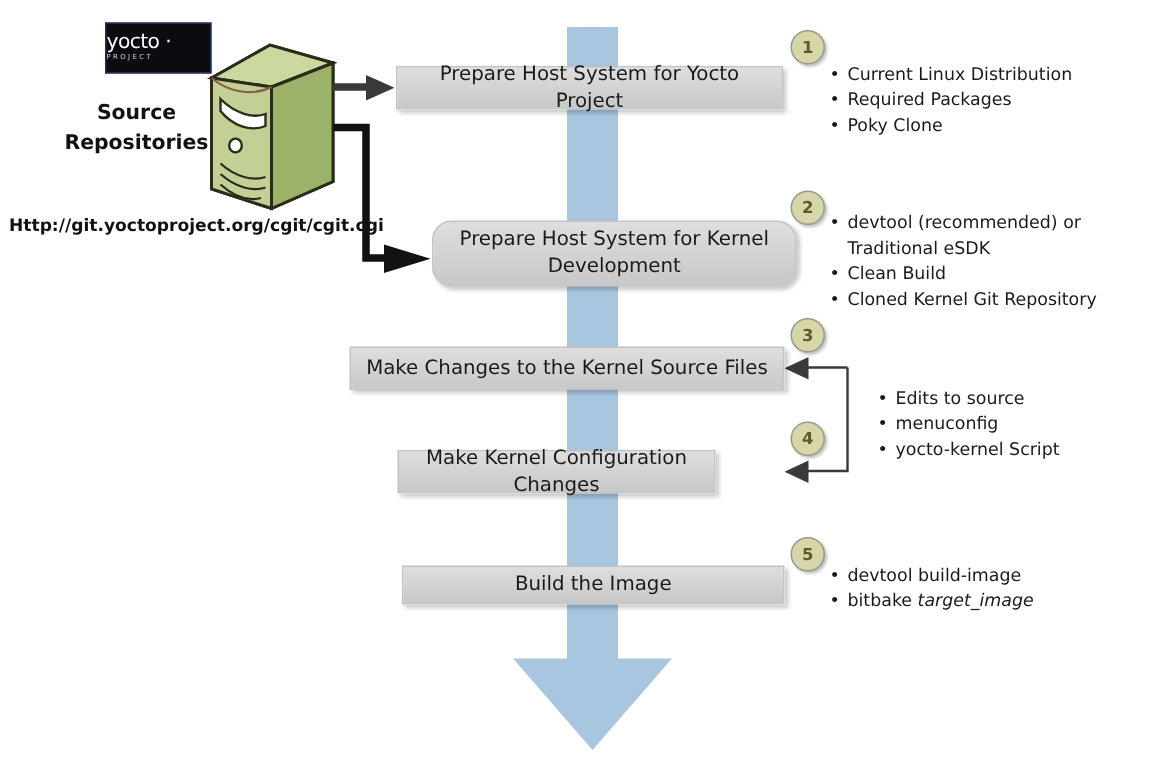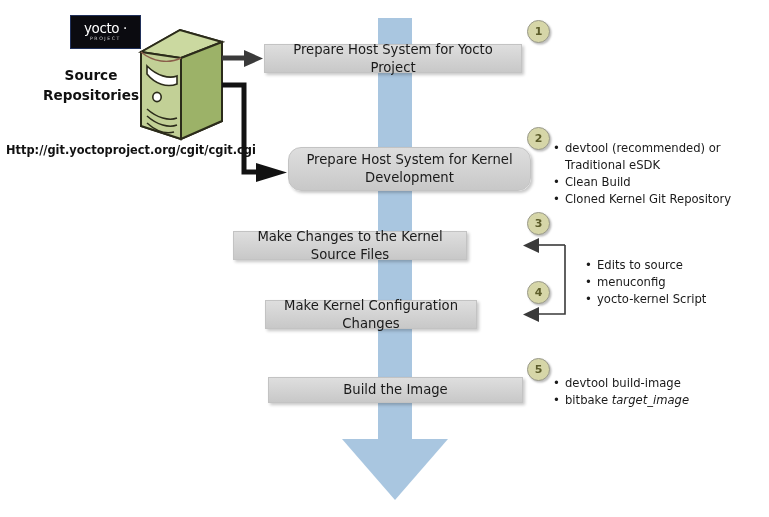--- a/index.html
+++ b/index.html
@@ -47,21 +47,21 @@
     display: flex;
     align-items: center;
     justify-content: center;
     text-align: center;
     line-height: 1.35;
     box-sizing: border-box;
     padding: 0 8px;
   }
   #box1 { left: 264px; top: 44px;  width: 258px; height: 29px; }
   #box2 { left: 288px; top: 147px; width: 243px; height: 44px; border-radius: 13px; }
-  #box3 { left: 233px; top: 231px; width: 234px; height: 29px; }
+  #box3 { left: 233px; top: 231px; width: 290px; height: 29px; }
   #box4 { left: 265px; top: 300px; width: 212px; height: 29px; }
   #box5 { left: 268px; top: 377px; width: 255px; height: 26px; }
 
   
   .numcircle {
     position: absolute;
     width: 23px;
     height: 23px;
     border-radius: 50%;
     background: #d6d6a8;
@@ -116,21 +116,20 @@
     position: absolute;
     left: 70px;
     top: 15px;
     width: 71px;
     height: 34px;
     background: #0b0b10;
     border: 1.5px solid #20305a;
     box-sizing: border-box;
     display: flex;
     flex-direction: column;
-    align-items: center;
     justify-content: center;
   }
   .yocto-logo .yl-main {
     color: #ffffff;
     font-size: 13.5px;
     letter-spacing: -0.4px;
     line-height: 1;
   }
   .yocto-logo .yl-sub {
     color: #cfcfcf;
@@ -230,20 +229,27 @@
   <div class="pbox" id="box3" style="white-space:pre-line">Make Changes to the Kernel Source Files</div>
   <div class="pbox" id="box4" style="white-space:pre-line">Make Kernel Configuration Changes</div>
   <div class="pbox" id="box5" style="white-space:pre-line">Build the Image</div>
 
   <div class="numcircle" id="circle1">1</div>
   <div class="numcircle" id="circle2">2</div>
   <div class="numcircle" id="circle3">3</div>
   <div class="numcircle" id="circle4">4</div>
   <div class="numcircle" id="circle5">5</div>
 
+  <div class="notes" id="notes1">
+    <ul>
+        <li>Current Linux Distribution</li>
+        <li>Required Packages</li>
+        <li>Poky Clone</li>
+      </ul>
+  </div>
   <div class="notes" id="notes2">
     <ul>
         <li>devtool (recommended) or
 Traditional eSDK</li>
         <li>Clean Build</li>
         <li>Cloned Kernel Git Repository</li>
       </ul>
   </div>
   <div class="notes" id="notes3">
     <ul>

